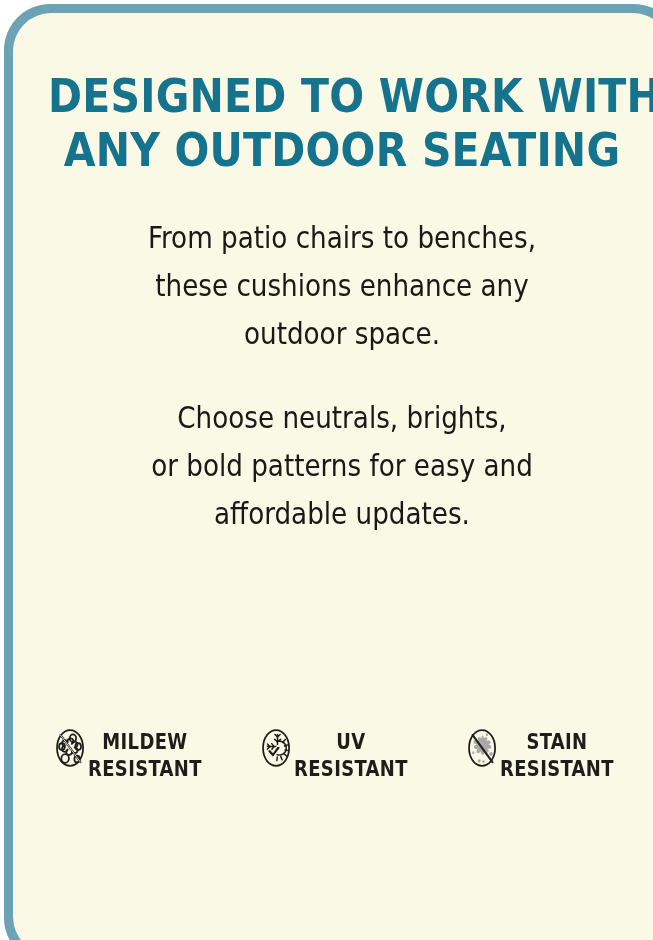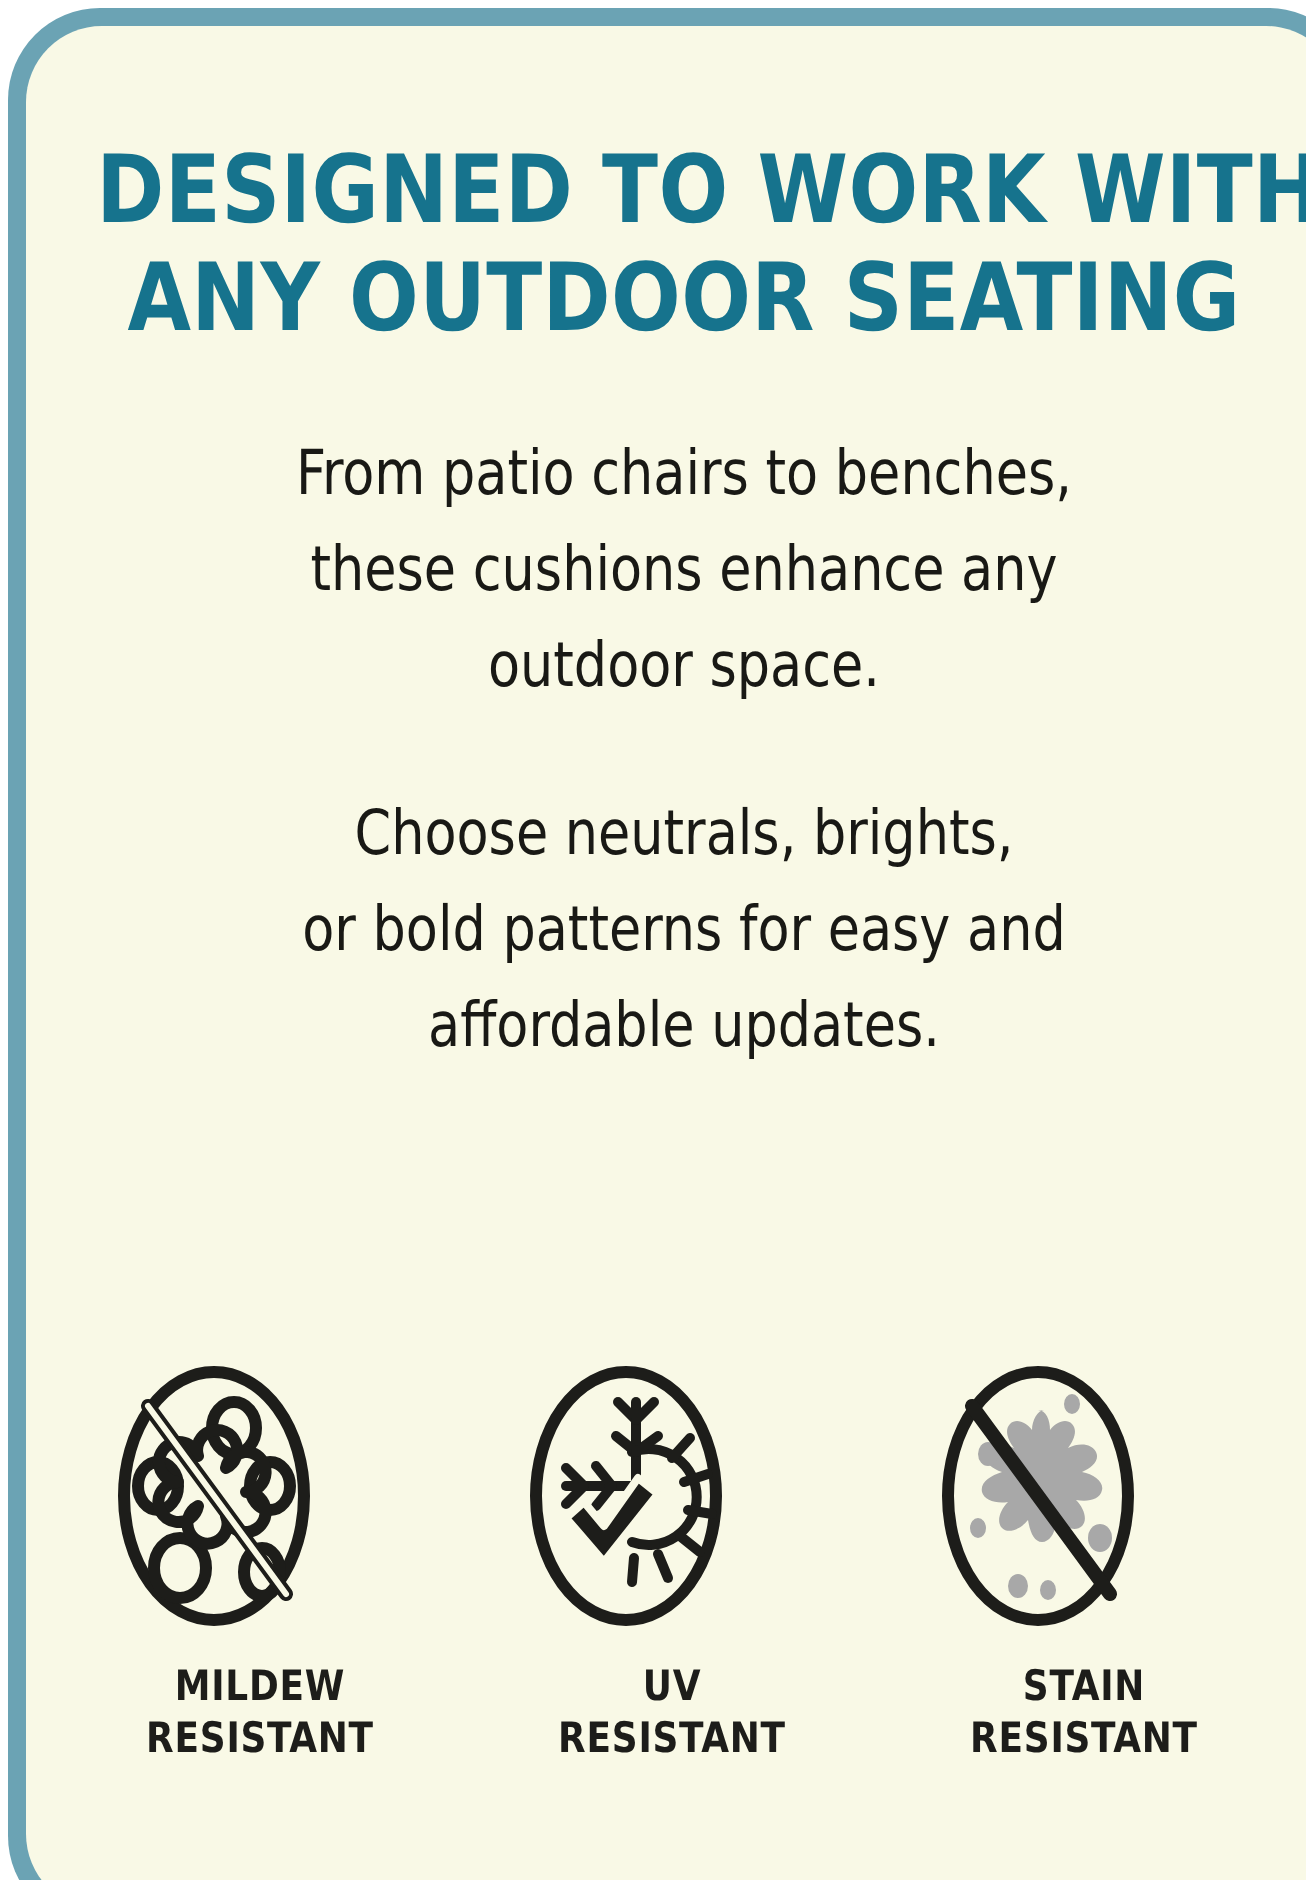--- a/index.html
+++ b/index.html
@@ -73,21 +73,21 @@
     top: 668px;
     width: 645px;             
     display: flex;
     justify-content: center;
     align-items: flex-start;
     gap: 56px;
   }
   .feature-item {
     width: 150px;
     display: flex;
-    flex-direction: column;
+    align-items: center;
   }
   .feature-badge {
     width: 104px;
     height: 134px;
     display: block;
   }
   .feature-label {
     margin-top: 15px;
     text-align: center;
     color: #1d1d1a;

